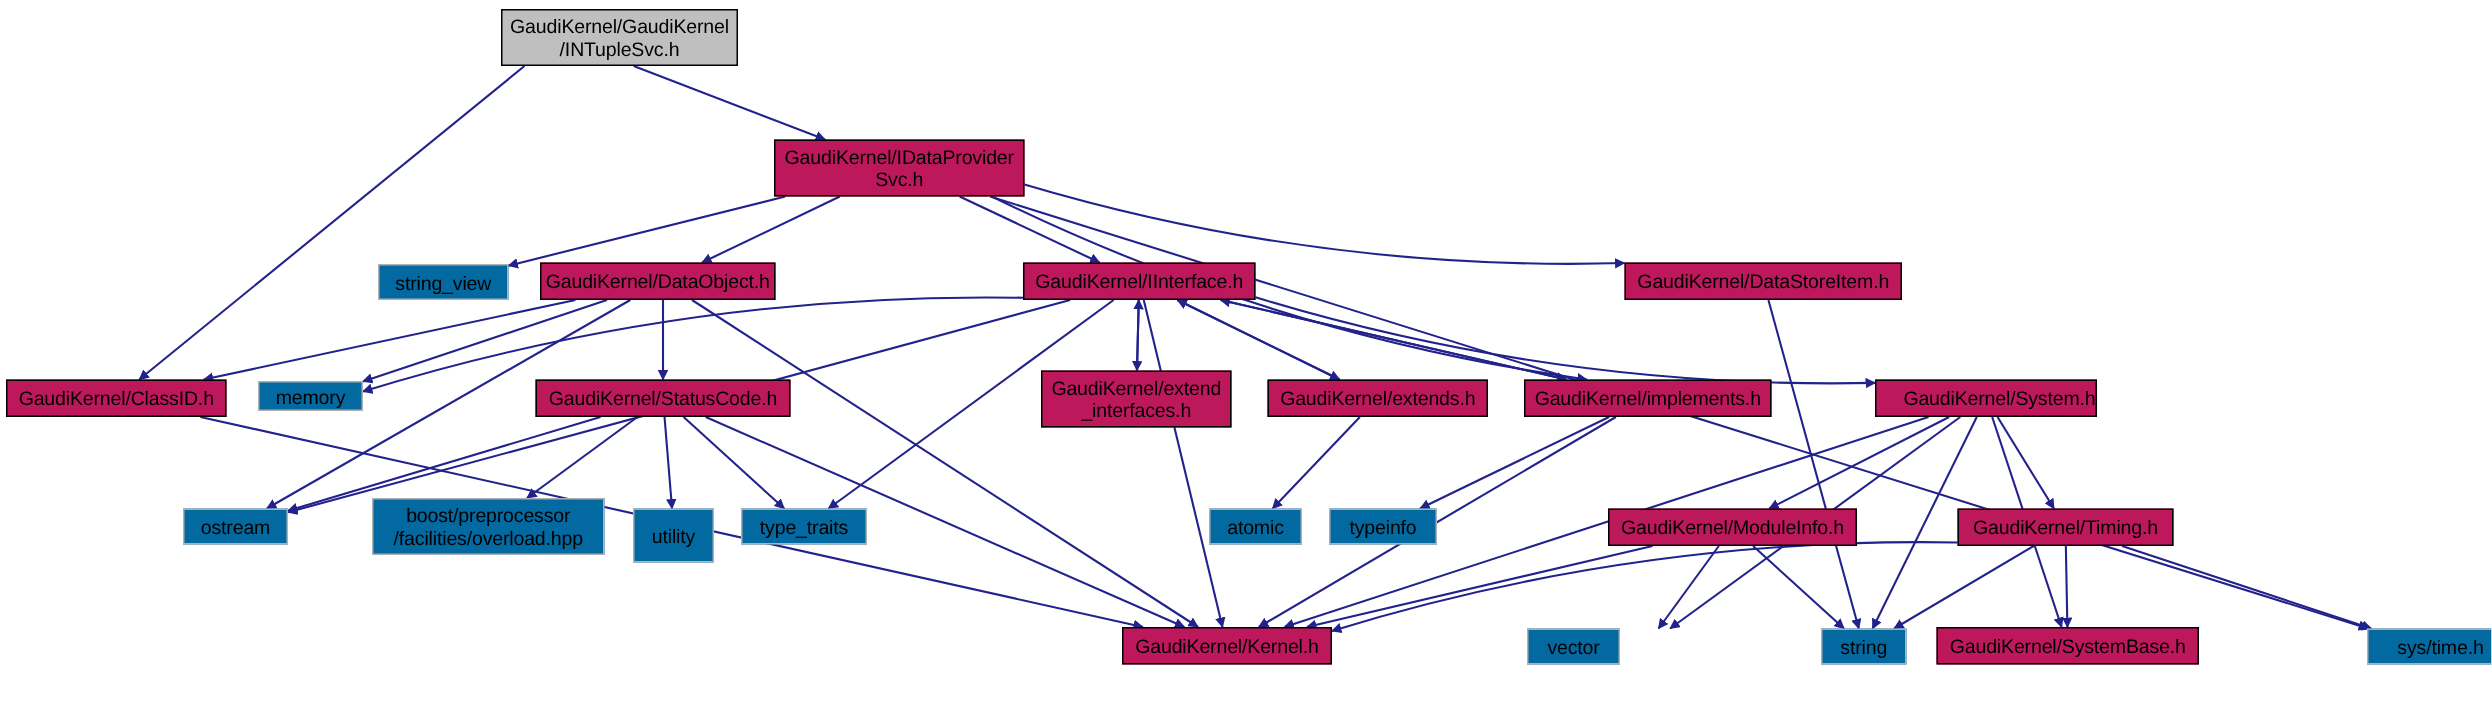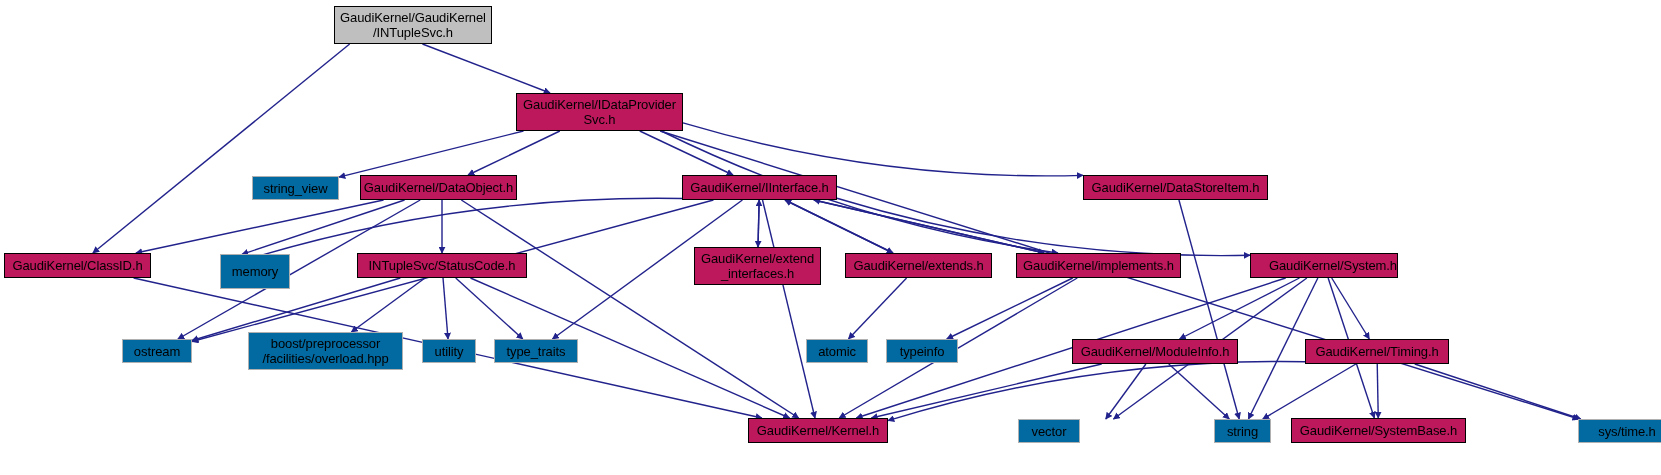--- a/index.html
+++ b/index.html
@@ -112,31 +112,31 @@
   <div id="node-layer">
       <div class="node header" style="left: 294px; top: 6px; width: 158px; height: 38px; margin-left: 40px;"><span>GaudiKernel/GaudiKernel
 /INTupleSvc.h</span></div>
       <div class="node internal" style="left: 516px; top: 93px; width: 167px; height: 38px;"><span>GaudiKernel/IDataProvider
 Svc.h</span></div>
       <div class="node system" style="left: 252px; top: 176px; width: 87px; height: 24px;"><span>string_view</span></div>
       <div class="node internal" style="left: 360px; top: 175px; width: 157px; height: 25px;"><span>GaudiKernel/DataObject.h</span></div>
       <div class="node internal" style="left: 682px; top: 175px; width: 155px; height: 25px;"><span>GaudiKernel/IInterface.h</span></div>
       <div class="node internal" style="left: 1083px; top: 175px; width: 185px; height: 25px;"><span>GaudiKernel/DataStoreItem.h</span></div>
       <div class="node internal" style="left: 4px; top: 253px; width: 147px; height: 25px;"><span>GaudiKernel/ClassID.h</span></div>
-      <div class="node system" style="left: 172px; top: 254px; width: 70px; height: 35px; margin-left: 48px;"><span>memory</span></div>
-      <div class="node internal" style="left: 357px; top: 253px; width: 170px; height: 25px;"><span>INTupleSvc/StatusCode.h</span></div>
+      <div class="node system" style="left: 172px; top: 254px; width: 70px; height: 20px;"><span>memory</span></div>
+      <div class="node internal" style="left: 357px; top: 253px; width: 170px; height: 25px;"><span>GaudiKernel/StatusCode.h</span></div>
       <div class="node internal" style="left: 694px; top: 247px; width: 127px; height: 38px;"><span>GaudiKernel/extend
 _interfaces.h</span></div>
       <div class="node internal" style="left: 845px; top: 253px; width: 147px; height: 25px;"><span>GaudiKernel/extends.h</span></div>
       <div class="node internal" style="left: 1016px; top: 253px; width: 165px; height: 25px;"><span>GaudiKernel/implements.h</span></div>
       <div class="node internal" style="left: 1250px; top: 253px; width: 148px; height: 25px; text-align: right;"><span>GaudiKernel/System.h</span></div>
       <div class="node system" style="left: 122px; top: 339px; width: 70px; height: 24px;"><span>ostream</span></div>
       <div class="node system" style="left: 248px; top: 332px; width: 155px; height: 38px;"><span>boost/preprocessor
 /facilities/overload.hpp</span></div>
-      <div class="node system" style="left: 422px; top: 339px; width: 54px; height: 24px;"><span>utility</span></div>
+      <div class="node system" style="left: 422px; top: 339px; width: 54px; height: 36px;"><span>utility</span></div>
       <div class="node system" style="left: 494px; top: 339px; width: 84px; height: 24px;"><span>type_traits</span></div>
       <div class="node system" style="left: 806px; top: 339px; width: 62px; height: 24px;"><span>atomic</span></div>
       <div class="node system" style="left: 886px; top: 339px; width: 72px; height: 24px;"><span>typeinfo</span></div>
       <div class="node internal" style="left: 1072px; top: 339px; width: 166px; height: 25px;"><span>GaudiKernel/ModuleInfo.h</span></div>
       <div class="node internal" style="left: 1305px; top: 339px; width: 144px; height: 25px;"><span>GaudiKernel/Timing.h</span></div>
       <div class="node internal" style="left: 748px; top: 418px; width: 140px; height: 25px;"><span>GaudiKernel/Kernel.h</span></div>
       <div class="node system" style="left: 1018px; top: 419px; width: 62px; height: 24px;"><span>vector</span></div>
       <div class="node system" style="left: 1214px; top: 419px; width: 57px; height: 24px;"><span>string</span></div>
       <div class="node internal" style="left: 1291px; top: 418px; width: 175px; height: 25px;"><span>GaudiKernel/SystemBase.h</span></div>
       <div class="node system" style="left: 1578px; top: 419px; width: 98px; height: 24px;"><span>sys/time.h</span></div>

